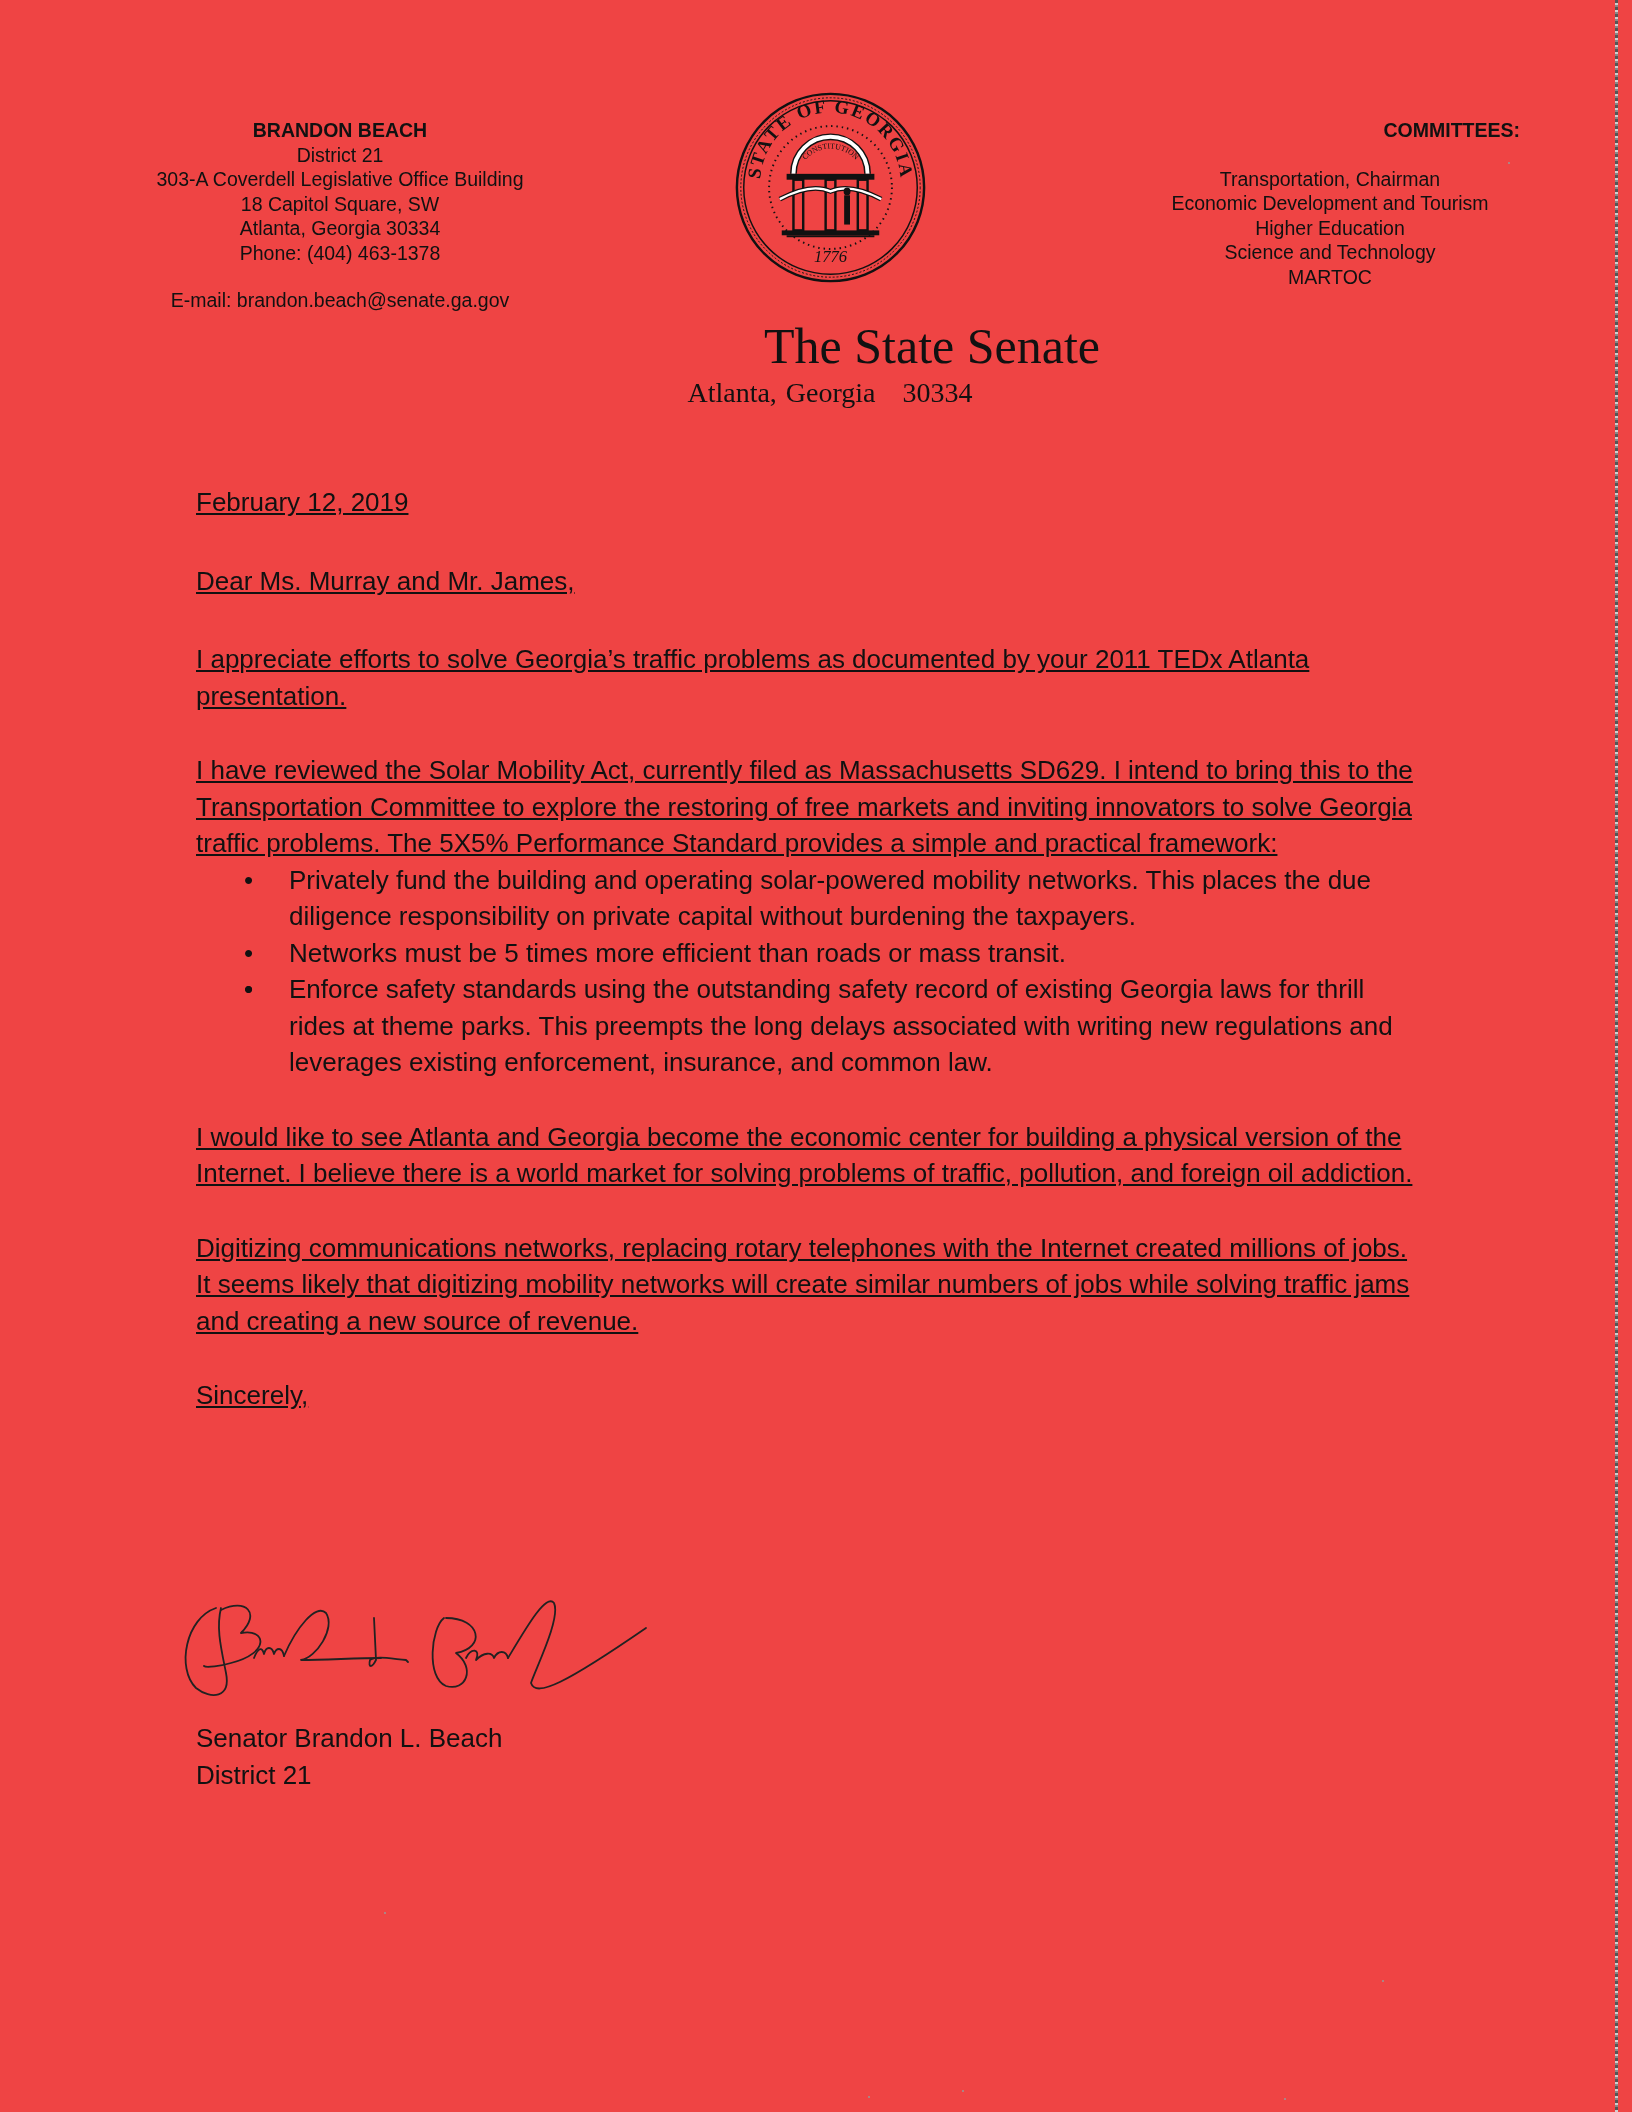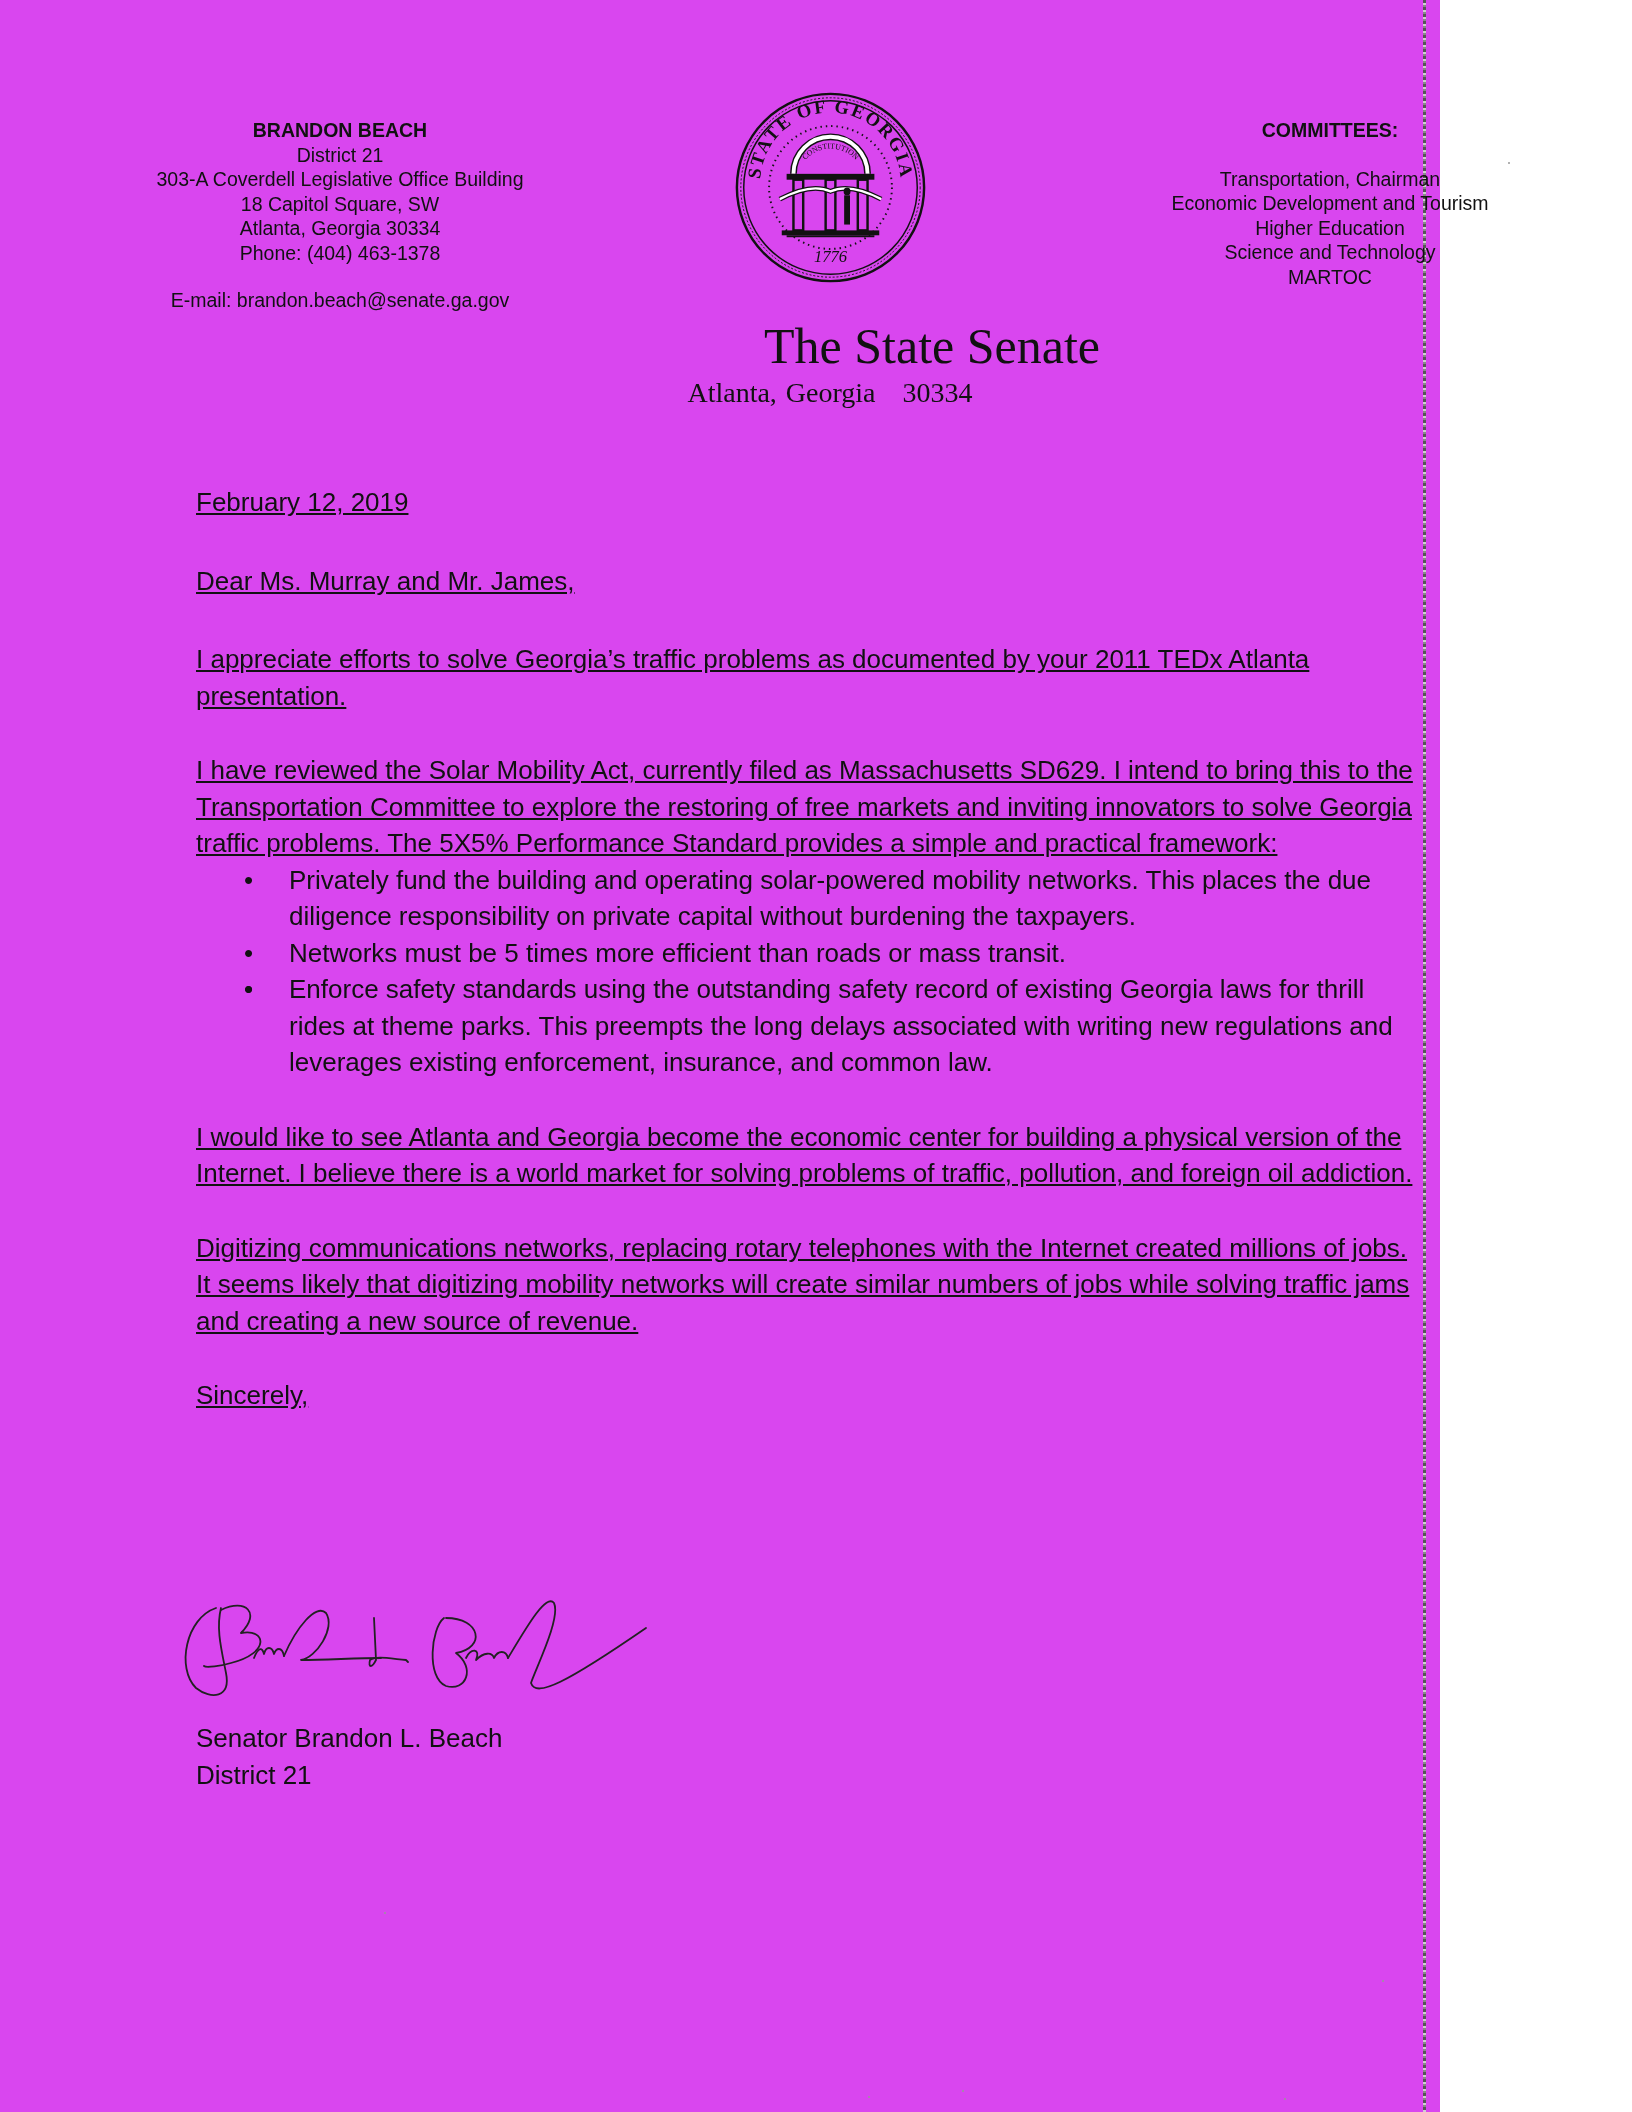--- a/index.html
+++ b/index.html
@@ -1,28 +1,28 @@
 <!DOCTYPE html>
 <html><head>
   <meta charset="utf-8">
   <style>
     html, body { margin: 0; padding: 0; background: #ffffff; }
     body { width: 1632px; height: 2112px; position: relative; overflow: hidden; color: #111111; }
-    .page { position: absolute; left: 0; top: 0; width: 1440px; height: 2112px; background: #d946ef; }
+    .page { position: absolute; left: 0; top: 0; width: 1632px; height: 2112px; background: #ef4444; }
     .edge-line { position: absolute; right: 14px; top: 0; width: 3px; height: 2112px;
       background: repeating-linear-gradient(to bottom, #555 0 3px, #cfcfcf 3px 5px, #888 5px 7px); }
     .sans { font-family: "Liberation Sans", "DejaVu Sans", sans-serif; }
     .serif { font-family: "Liberation Serif", "DejaVu Serif", serif; }
 
     .letterhead-left { position: absolute; left: 110px; top: 118px; width: 460px; text-align: center; font-size: 19.5px; line-height: 24.5px; }
     .letterhead-left .name { font-weight: bold; }
     .letterhead-left .email { margin-top: 23px; }
 
     .letterhead-right { position: absolute; left: 1140px; top: 118px; width: 380px; text-align: center; font-size: 19.5px; line-height: 24.5px; }
-    .letterhead-right .heading { font-weight: bold; margin-bottom: 24px; }
+    .letterhead-right .heading { font-weight: bold; margin-bottom: 24px; text-align: right; }
 
     .seal { position: absolute; left: 733px; top: 90px; width: 195px; height: 195px; }
 
     .senate-title { position: absolute; left: 560px; top: 318px; width: 540px; text-align: right; font-size: 50px; line-height: 56px; }
     .senate-sub { position: absolute; left: 560px; top: 376px; width: 540px; text-align: center; font-size: 28px; line-height: 34px; word-spacing: 2px; }
 
     .body { position: absolute; left: 196px; top: 484px; width: 1220px; font-size: 26px; line-height: 36.5px; }
     .body p { margin: 0; text-decoration: underline; }
     .date { margin-bottom: 42px !important; }
     .salutation { margin-bottom: 42px !important; }

